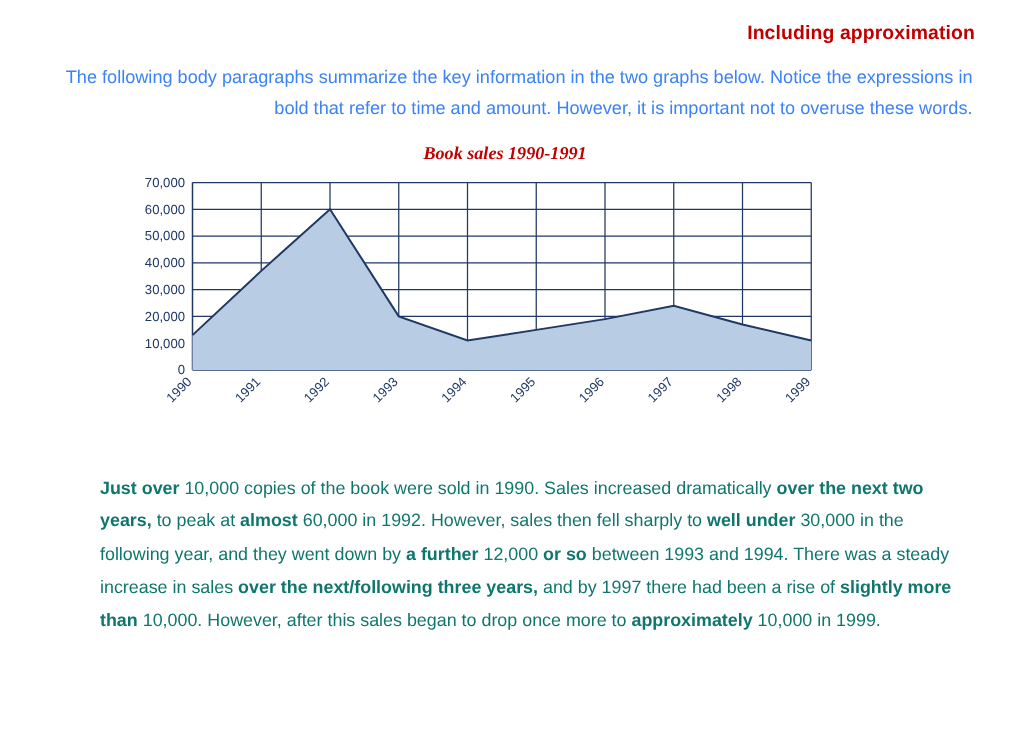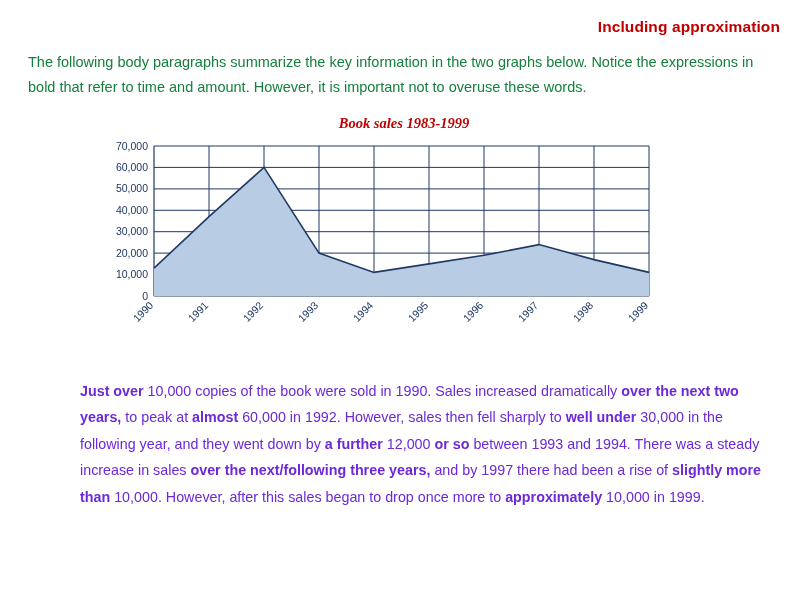--- a/index.html
+++ b/index.html
@@ -26,23 +26,24 @@
     color: #c00000;
     font-size: 15.5px;
     font-weight: bold;
     margin: 0 0 14px 0;
     letter-spacing: 0.1px;
     text-align: right;
   }
   .intro {
     font-size: 14.5px;
     line-height: 1.75;
-    color: #15803d;
+    color: #3b82f6;
     margin: 0 0 12px 0;
     max-width: 750px;
+    text-align: right;
   }
   .chart-title {
     text-align: center;
     color: #c00000;
     font-family: "Liberation Serif", serif;
     font-weight: bold;
     font-style: italic;
     font-size: 14.5px;
     margin: 14px 0 6px 0;
   }
@@ -51,21 +52,21 @@
     width: 620px;
     height: 230px;
     margin: 0 auto 0 auto;
   }
   .chart-svg {
     display: block;
   }
   .body-text {
     font-size: 14.3px;
     line-height: 1.85;
-    color: #6d28d9;
+    color: #0f766e;
     margin: 10px 0 16px 0;
     padding-left: 52px;
     padding-right: 16px;
     text-align: left;
   }
   .body-text b { font-weight: bold; }
   .tick-label {
     font-family: "Liberation Sans", sans-serif;
     font-size: 10.5px;
     fill: #1f3864;
@@ -78,21 +79,21 @@
 </style>
 </head>
 <body>
 
 <div class="page">
 
   <div class="heading">Including approximation</div>
 
   <p class="intro">The following body paragraphs summarize the key information in the two graphs below. Notice the expressions in bold that refer to time and amount. However, it is important not to overuse these words.</p>
 
-  <div class="chart-title">Book sales 1983-1999</div>
+  <div class="chart-title">Book sales 1990-1991</div>
 
   <div class="chart-wrap">
     <svg class="chart-svg" width="620" height="230" viewBox="0 0 620 230">
 
       <g>
         <line x1="60" y1="8" x2="555" y2="8" stroke="#1f3864" stroke-width="1"></line>
         <line x1="60" y1="29.4" x2="555" y2="29.4" stroke="#1f3864" stroke-width="1"></line>
         <line x1="60" y1="50.9" x2="555" y2="50.9" stroke="#1f3864" stroke-width="1"></line>
         <line x1="60" y1="72.3" x2="555" y2="72.3" stroke="#1f3864" stroke-width="1"></line>
         <line x1="60" y1="93.7" x2="555" y2="93.7" stroke="#1f3864" stroke-width="1"></line>

